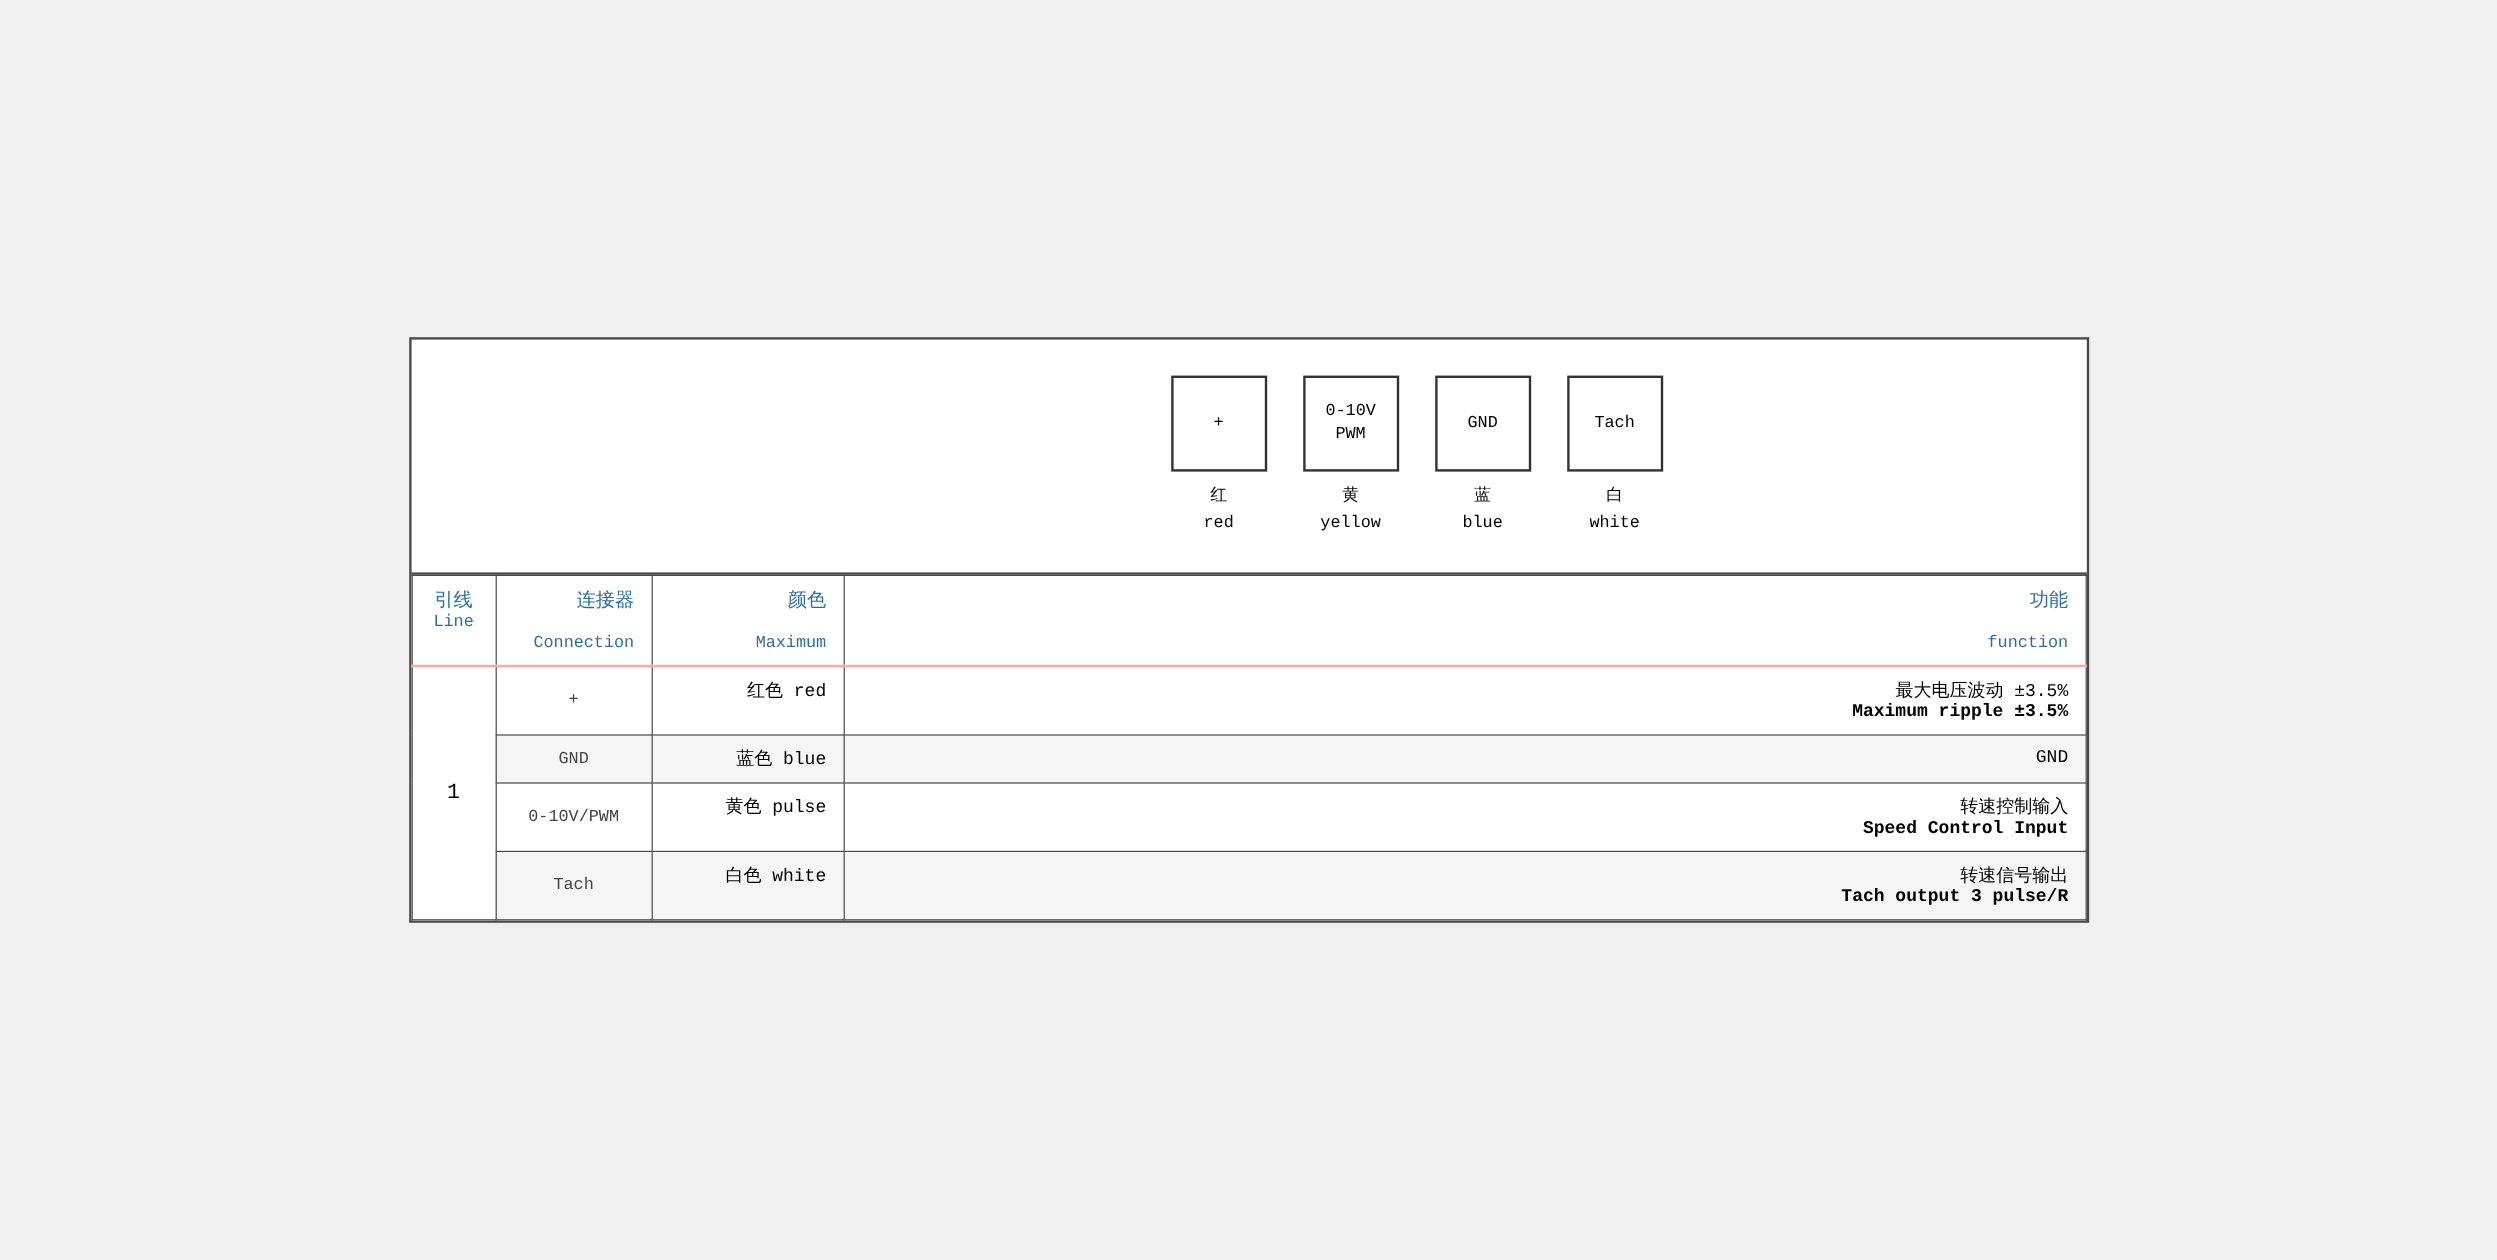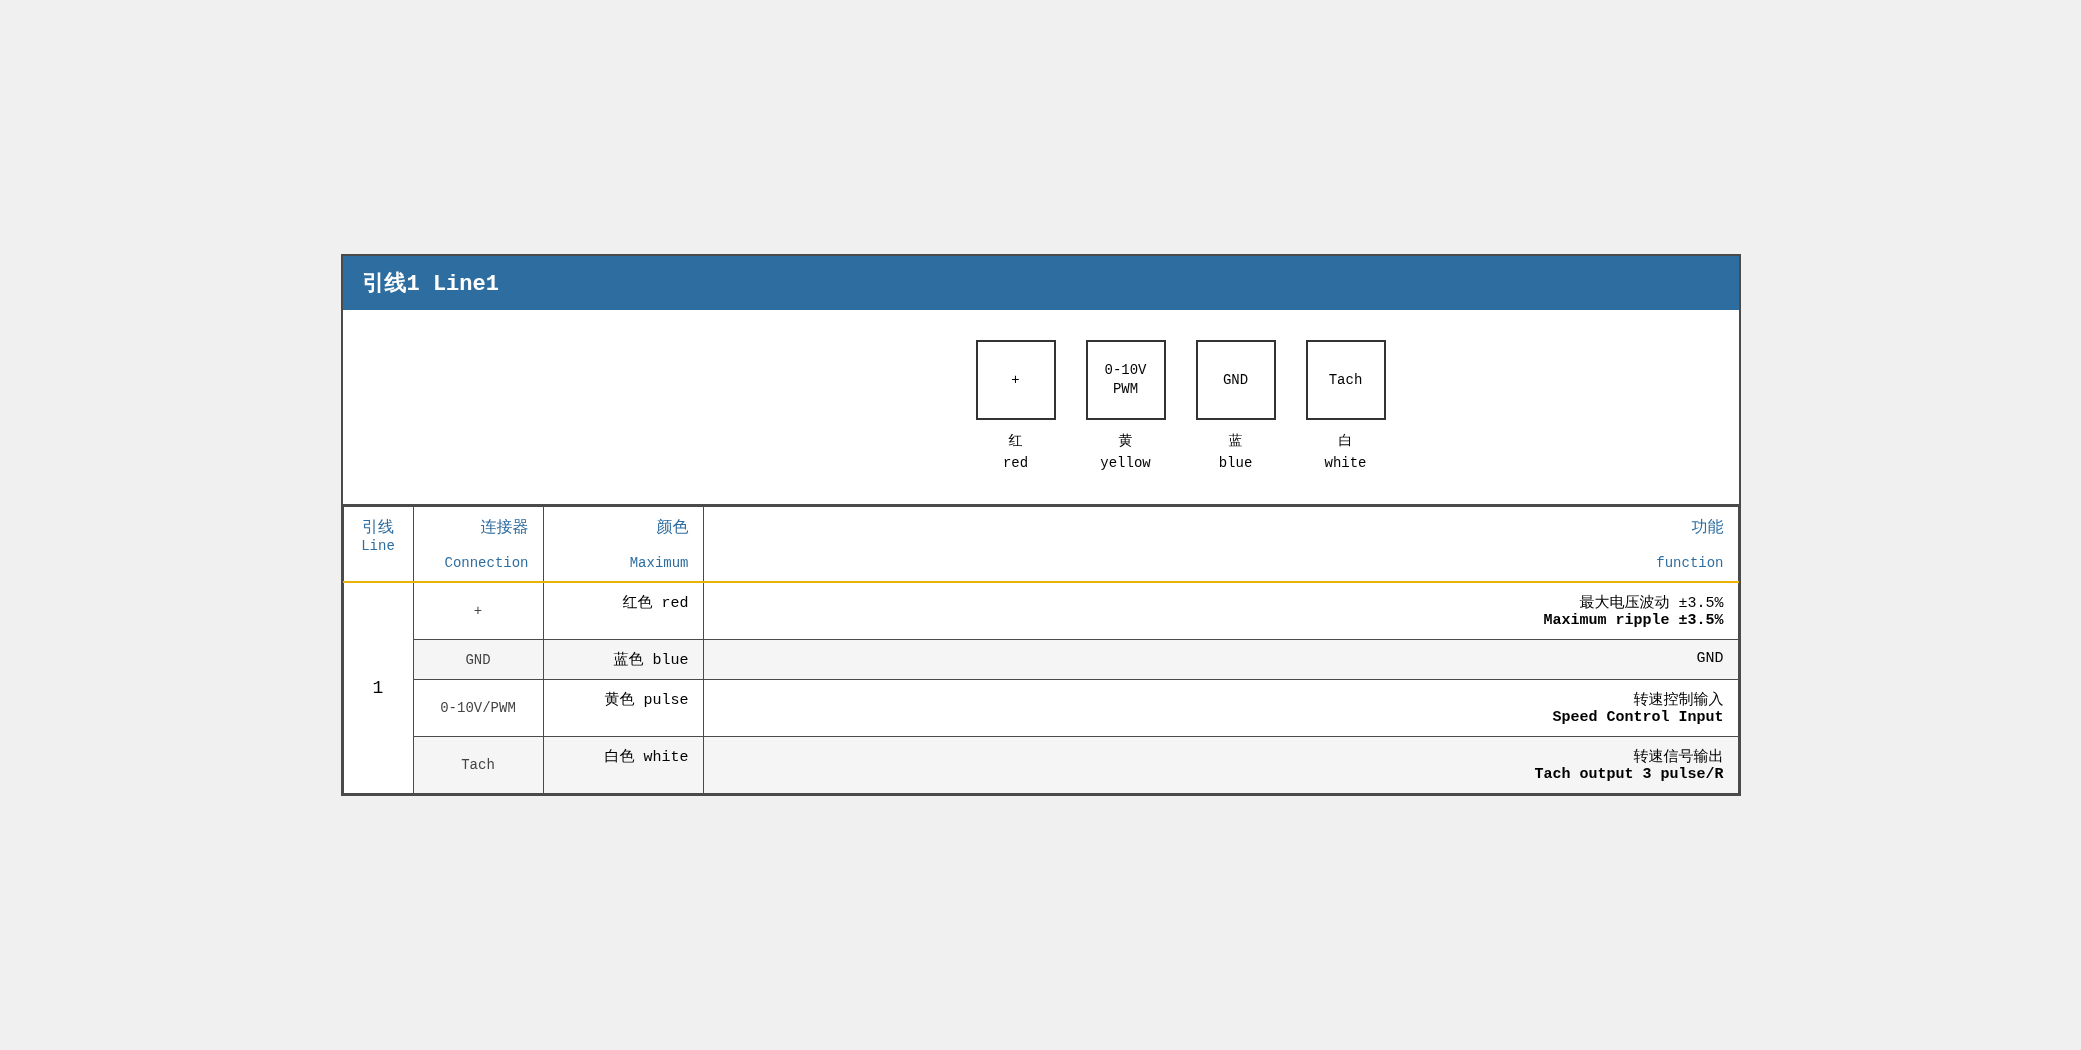--- a/index.html
+++ b/index.html
@@ -116,21 +116,21 @@
       width: 160px;
     }
 
     .col-function {
     }
 
     .header-row td {
       background: #ffffff;
       color: #2e6da0;
       font-size: 15px;
-      border-bottom: 2px solid #eab308;
+      border-bottom: 2px solid #fca5a5;
     }
 
     .header-row td .zh {
       display: block;
       font-size: 16px;
     }
 
     .header-row td .en {
       display: block;
       font-size: 14px;
@@ -169,23 +169,20 @@
 
     .blue-text {
       color: #2e6da0;
     }
   </style>
 </head>
 <body>
 
 <div class="main-container">
 
-  <div class="header">
-    <span class="header-title">引线1 Line1</span>
-  </div>
 
   <div class="diagram-section">
     <div class="diagram-inner">
       <div class="connector-boxes">
         <div class="connector-box">+</div>
         <div class="connector-box">0-10V<br>PWM</div>
         <div class="connector-box">GND</div>
         <div class="connector-box">Tach</div>
       </div>
       <div class="connector-labels">

